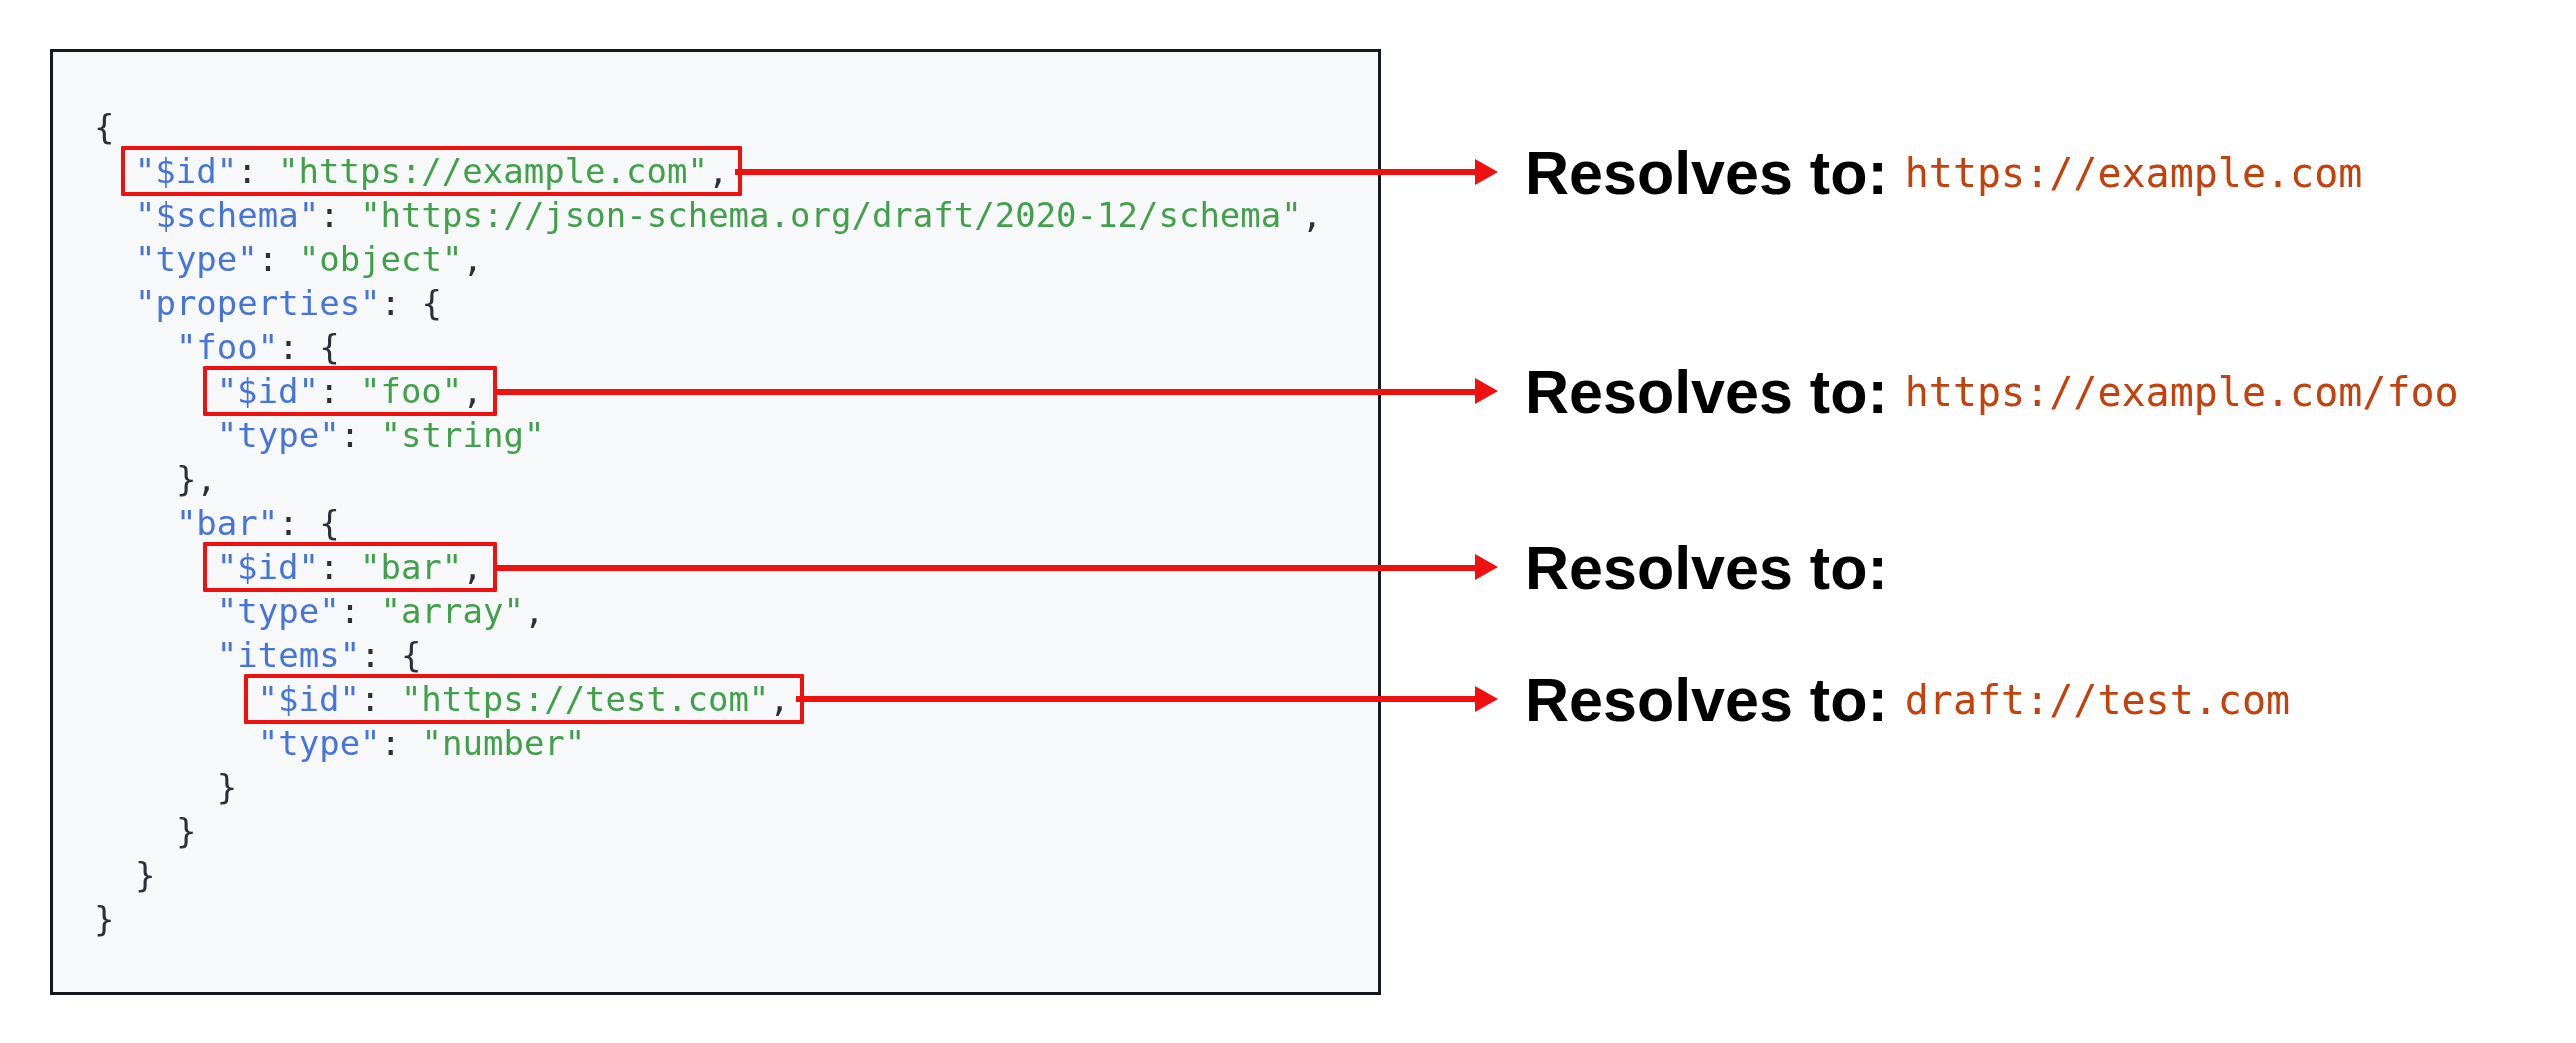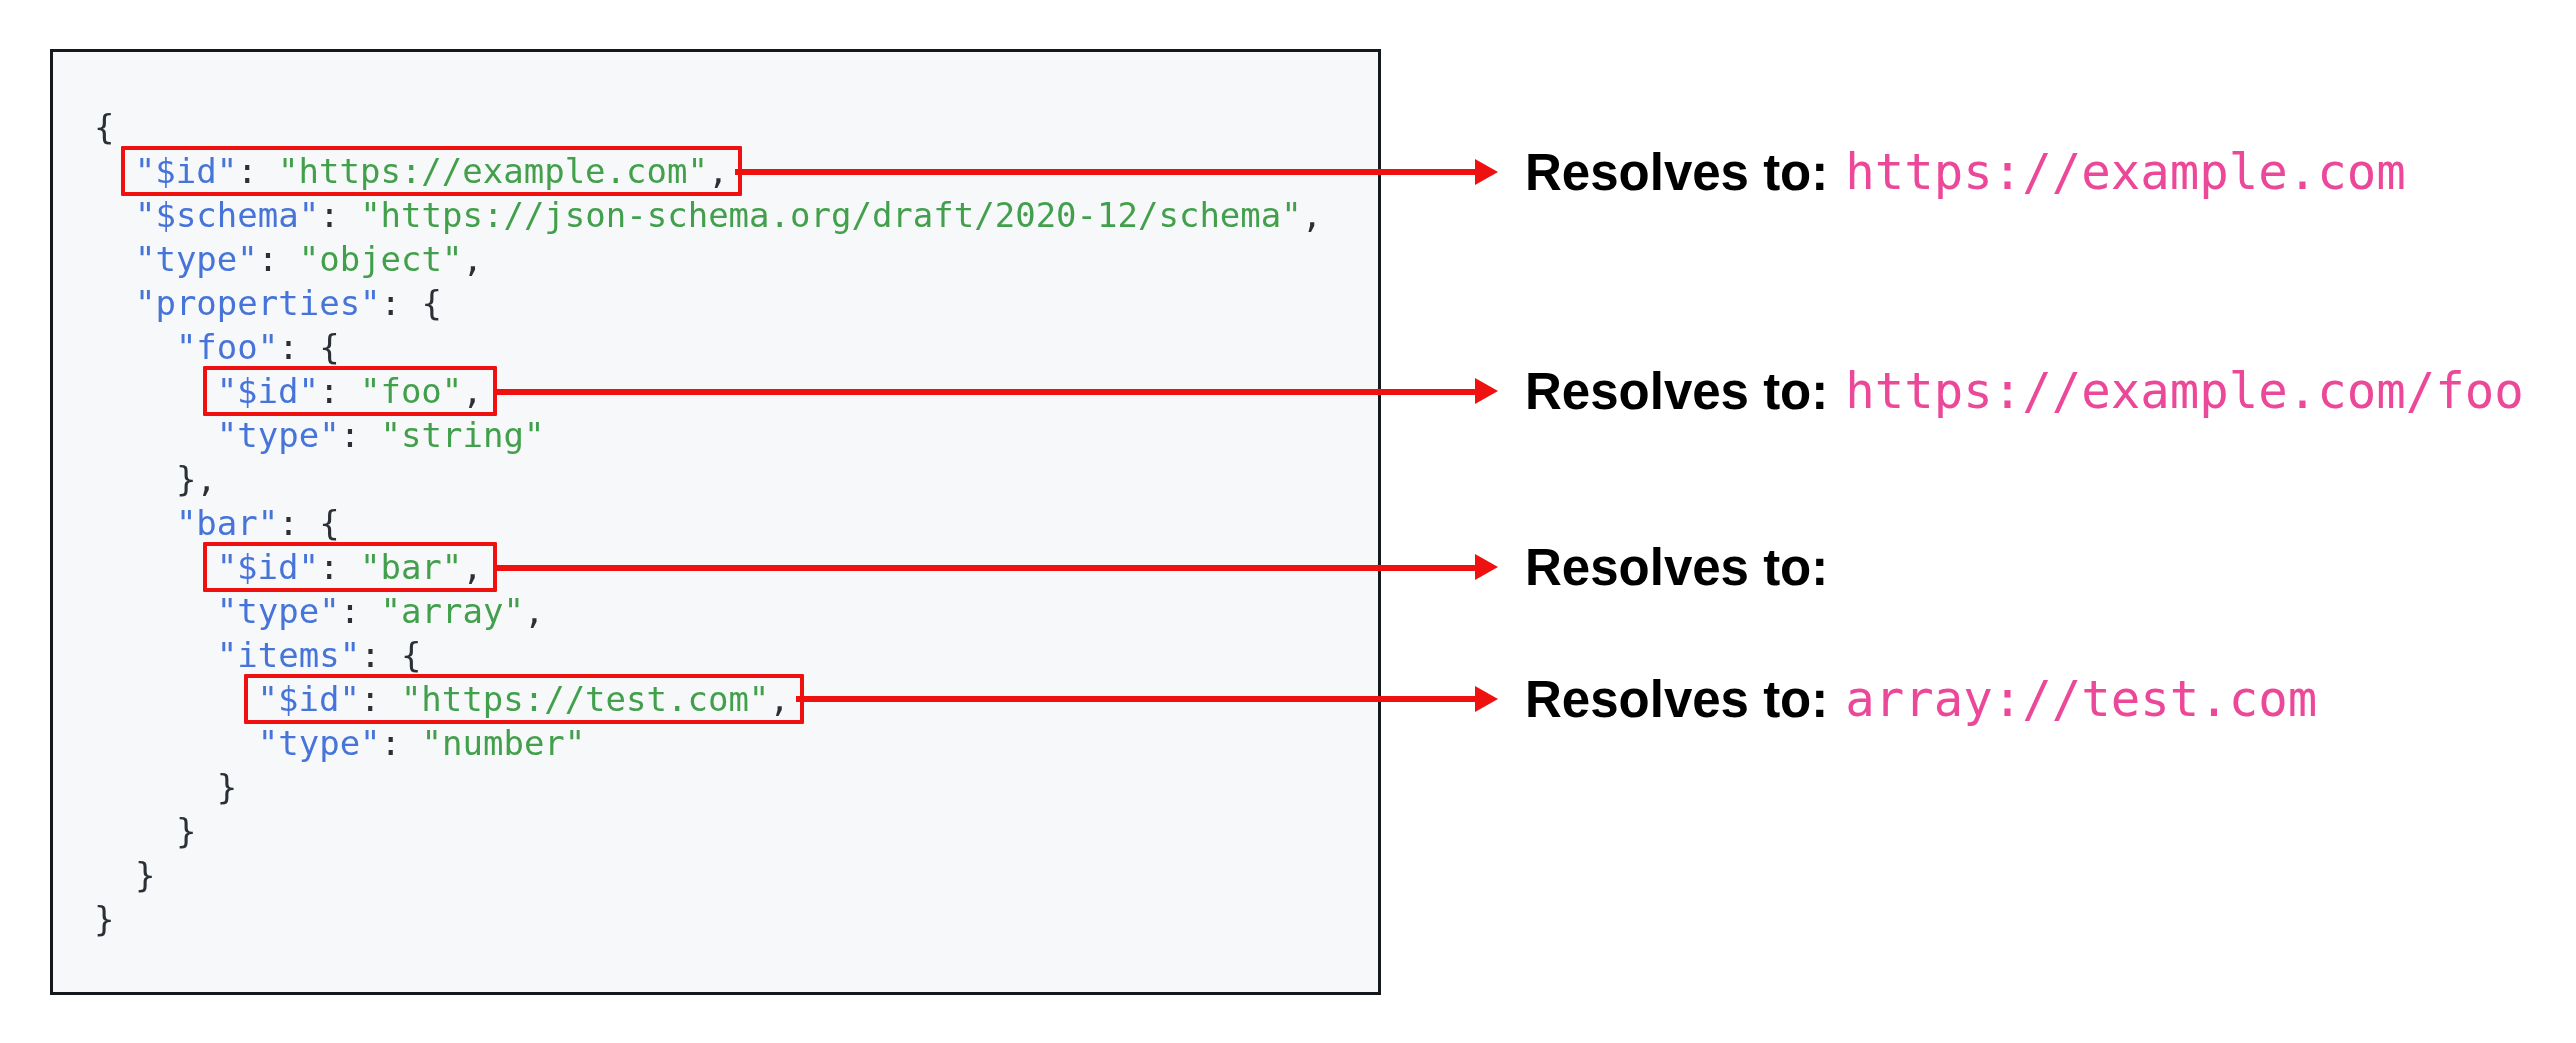--- a/index.html
+++ b/index.html
@@ -60,28 +60,28 @@
     position: absolute;
     left: 1525px;
     height: 61px;
     display: flex;
     align-items: center;
     white-space: nowrap;
   }
   .ann-label {
     font-family: "Liberation Sans", sans-serif;
     font-weight: 700;
-    font-size: 51px;
+    font-size: 61px;
     color: #000000;
     margin-right: 17px;
   }
   .ann-url {
     font-family: "DejaVu Sans Mono", "Liberation Mono", monospace;
-    font-size: 49px;
-    color: #ec4899;
+    font-size: 40px;
+    color: #c2410c;
   }
 </style>
 </head>
 <body>
 
 <div id="canvas">
 
   <div id="code-panel">
     <pre id="code-block"><div class="code-line"><span class="tok-pun">{</span></div><div class="code-line">  <span class="hlbox" id="hlbox-0"><span class="tok-key">"$id"</span><span class="tok-pun">: </span><span class="tok-str">"https://example.com"</span><span class="tok-pun">,</span></span></div><div class="code-line">  <span class="tok-key">"$schema"</span><span class="tok-pun">: </span><span class="tok-str">"https://json-schema.org/draft/2020-12/schema"</span><span class="tok-pun">,</span></div><div class="code-line">  <span class="tok-key">"type"</span><span class="tok-pun">: </span><span class="tok-str">"object"</span><span class="tok-pun">,</span></div><div class="code-line">  <span class="tok-key">"properties"</span><span class="tok-pun">: {</span></div><div class="code-line">    <span class="tok-key">"foo"</span><span class="tok-pun">: {</span></div><div class="code-line">      <span class="hlbox" id="hlbox-1"><span class="tok-key">"$id"</span><span class="tok-pun">: </span><span class="tok-str">"foo"</span><span class="tok-pun">,</span></span></div><div class="code-line">      <span class="tok-key">"type"</span><span class="tok-pun">: </span><span class="tok-str">"string"</span></div><div class="code-line">    <span class="tok-pun">},</span></div><div class="code-line">    <span class="tok-key">"bar"</span><span class="tok-pun">: {</span></div><div class="code-line">      <span class="hlbox" id="hlbox-2"><span class="tok-key">"$id"</span><span class="tok-pun">: </span><span class="tok-str">"bar"</span><span class="tok-pun">,</span></span></div><div class="code-line">      <span class="tok-key">"type"</span><span class="tok-pun">: </span><span class="tok-str">"array"</span><span class="tok-pun">,</span></div><div class="code-line">      <span class="tok-key">"items"</span><span class="tok-pun">: {</span></div><div class="code-line">        <span class="hlbox" id="hlbox-3"><span class="tok-key">"$id"</span><span class="tok-pun">: </span><span class="tok-str">"https://test.com"</span><span class="tok-pun">,</span></span></div><div class="code-line">        <span class="tok-key">"type"</span><span class="tok-pun">: </span><span class="tok-str">"number"</span></div><div class="code-line">      <span class="tok-pun">}</span></div><div class="code-line">    <span class="tok-pun">}</span></div><div class="code-line">  <span class="tok-pun">}</span></div><div class="code-line"><span class="tok-pun">}</span></div></pre>
   </div>
@@ -101,17 +101,17 @@
   </div>
   <div id="annotation-1" class="annotation" style="top: 361px;">
     <span class="ann-label">Resolves to:</span>
     <span class="ann-url">https://example.com/foo</span>
   </div>
   <div id="annotation-2" class="annotation" style="top: 537px;">
     <span class="ann-label">Resolves to:</span>
   </div>
   <div id="annotation-3" class="annotation" style="top: 669px;">
     <span class="ann-label">Resolves to:</span>
-    <span class="ann-url">array://test.com</span>
+    <span class="ann-url">draft://test.com</span>
   </div>
 
 </div>
 
 
 </body></html>

